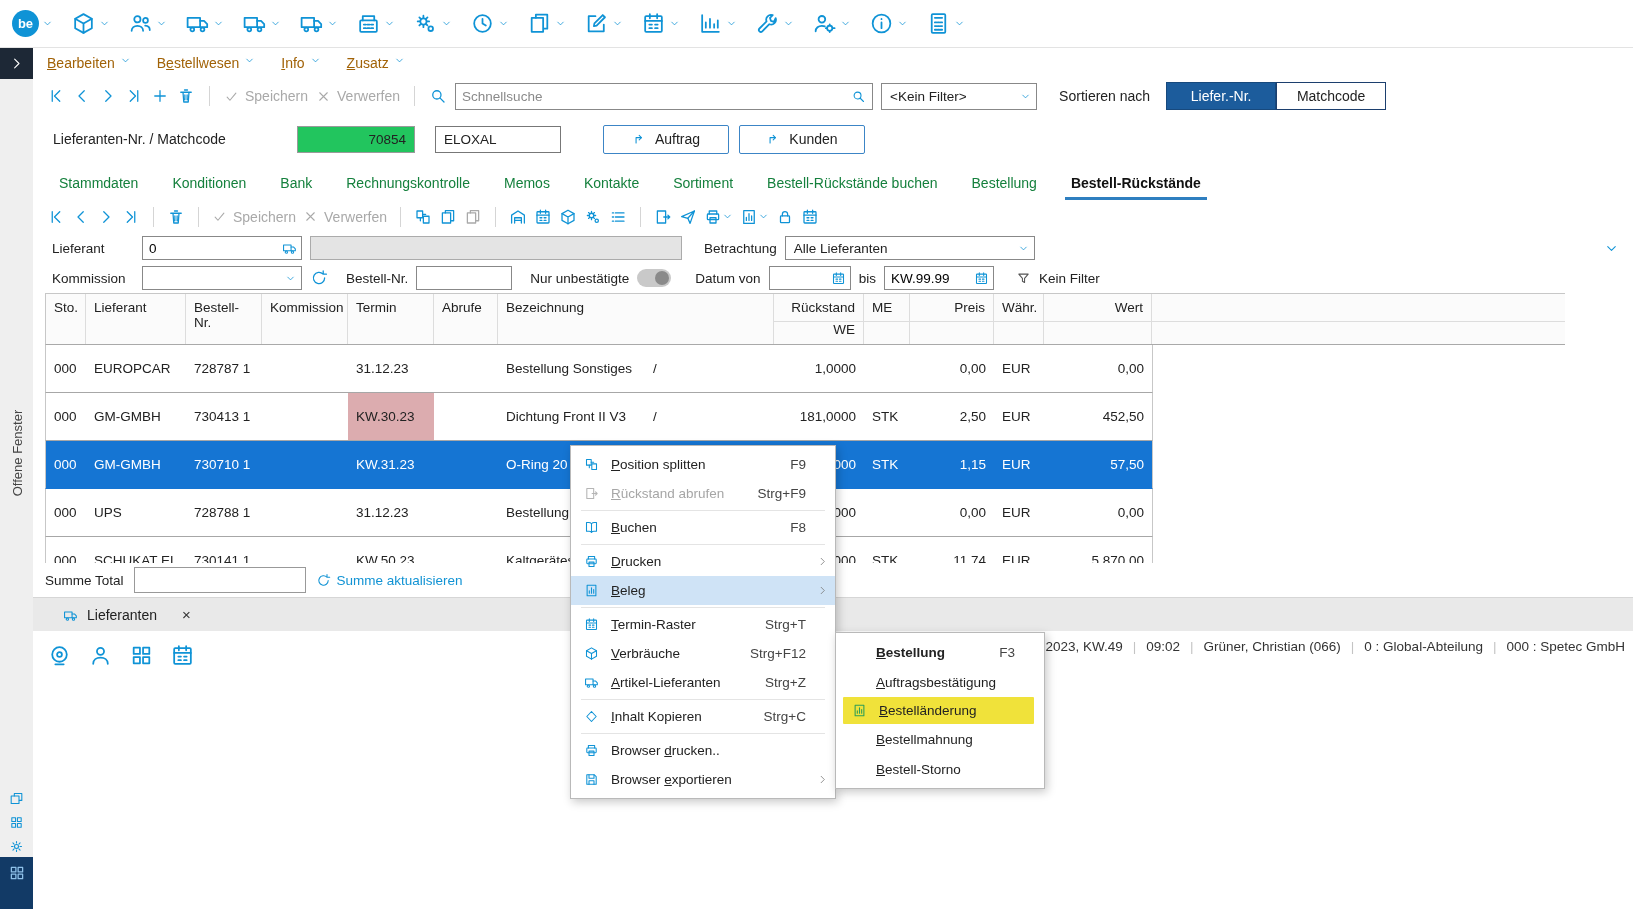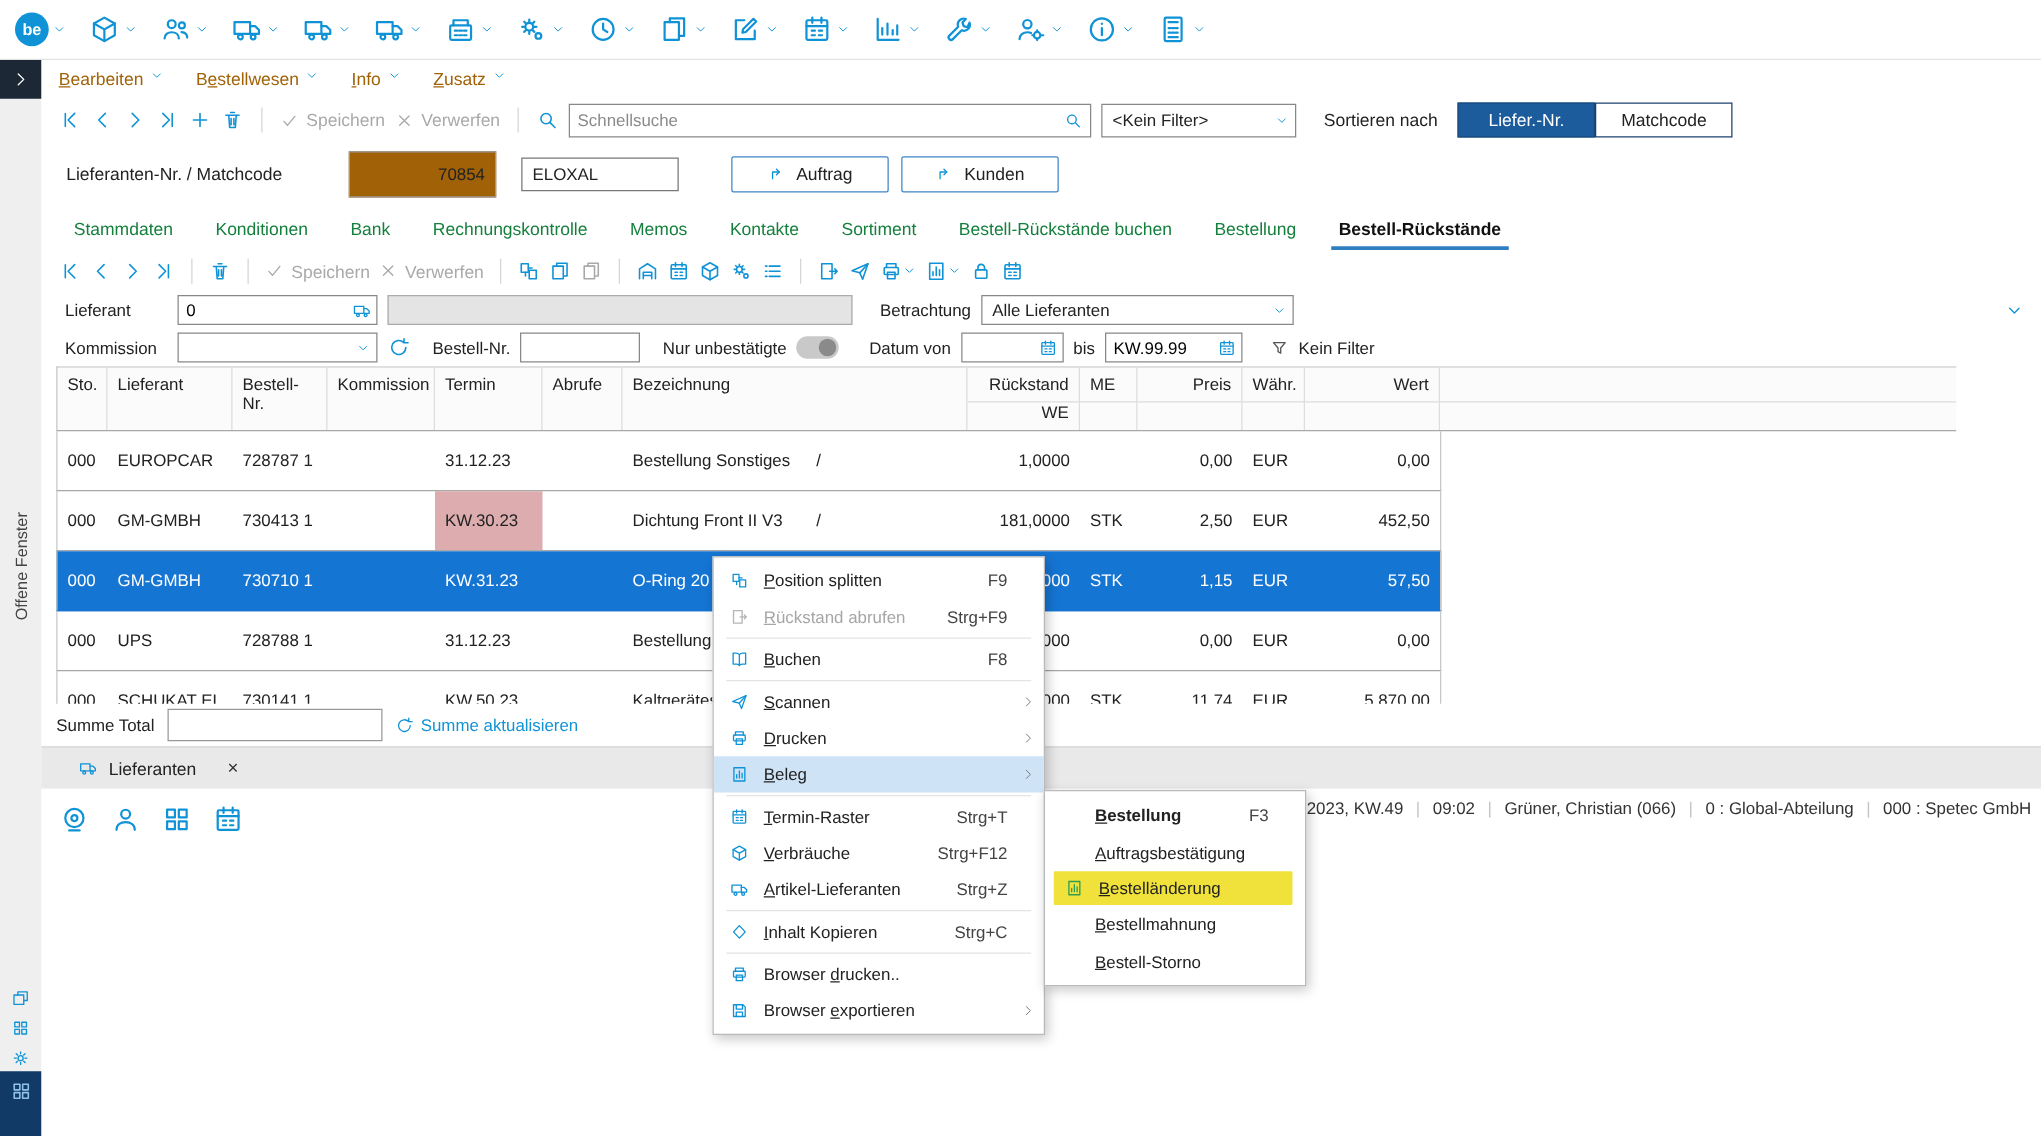--- a/index.html
+++ b/index.html
@@ -40,21 +40,21 @@
   .selectbox{display:flex;align-items:center;justify-content:space-between;border:1px solid #888;height:27px;background:#fff;padding:0 5px 0 8px;gap:4px}
   .selectbox .ic-xs{color:#0f93d6}
   .sortlabel{margin-left:14px;font-size:14px}
   .sortgroup{display:flex;margin-left:8px}
   .sortbtn{height:28px;min-width:110px;display:flex;align-items:center;justify-content:center;font-size:14px;border:1px solid #1c3f6e;padding:0 12px}
   .sortbtn.active{background:#1c5c9c;color:#fff;border-color:#17497d}
   .sortbtn.inactive{background:#fff;color:#222}
 
   .supplier-row{height:50px;flex:none;display:flex;align-items:center;padding-left:20px}
   .suplabel{width:222px;font-size:14px}
-  .field-gray{width:118px;height:37px;background:#a16207;border:1px solid #9a9a9a;display:flex;align-items:center;justify-content:flex-end;padding:0 8px;margin-left:4px}
+  .field-gray{width:118px;height:27px;background:#22c55e;border:1px solid #9a9a9a;display:flex;align-items:center;justify-content:flex-end;padding:0 8px;margin-left:22px}
   .field-white{width:126px;height:27px;background:#fff;border:1px solid #777;display:flex;align-items:center;padding:0 8px;margin-left:20px}
   .bluebtn{height:29px;width:126px;border:1px solid #3c85c6;border-radius:2px;display:flex;align-items:center;justify-content:center;gap:8px;color:#222;font-size:14px;background:#fff}
   .bluebtn .ic-sm{color:#0f93d6}
   .ml40{margin-left:42px}.ml10{margin-left:10px}
 
   .tabs{height:36px;flex:none;display:flex;align-items:flex-end;gap:34px;padding-left:26px}
   .tab{padding-bottom:9px;font-size:14px;color:#15803d;position:relative;white-space:nowrap}
   .tab.active{font-weight:bold;color:#111}
   .tab.active::after{content:"";position:absolute;left:-6px;right:-6px;bottom:0;height:3px;background:#2f7fc0}
 
@@ -83,21 +83,21 @@
   .td.late{background:#dcacaf}
   .td.bez{position:relative}
   .td.bez .suffix{position:absolute;left:155px}
   .trow.selected{background:#1575d3;color:#fff;border-bottom-color:#1575d3}
 
   .summe-row{height:34px;flex:none;display:flex;align-items:center;gap:10px;padding-left:12px;background:#fff}
   .summe-input{width:172px;height:26px;border:1px solid #999;background:#fff;font:inherit;padding:0 6px}
   .link{color:#1193d4;display:flex;align-items:center;gap:6px;font-size:13.5px}
 
   .bottom-tabbar{height:34px;flex:none;background:#e9e9e9;border-top:1px solid #d6d6d6;display:flex;align-items:center;padding-left:30px}
-  .btab{display:flex;align-items:center;gap:9px;font-size:14px;color:#222}
+  .btab{display:flex;align-items:flex-end;gap:9px;font-size:14px;color:#222}
   .btab .ic-sm{color:#0f93d6}
   .btab .close{margin-left:16px;color:#333;font-size:15px}
 
   .statusbar{flex:1;display:flex;align-items:flex-start;justify-content:space-between;padding:8px 8px 0 14px;background:#fff}
   .status-left{display:flex;gap:16px;color:#0f93d6;margin-top:4px}
   .status-right{display:flex;align-items:center;gap:10px;font-size:13.5px;color:#333;white-space:nowrap}
   .status-right .ic-sm{color:#0f93d6}
   .ssep{color:#c4c4c4}
 
   .ctx{position:absolute;left:570px;top:445px;width:266px;background:#fff;border:1px solid #b9b9b9;box-shadow:2px 3px 9px rgba(0,0,0,.22);padding:4px 0;z-index:60}
@@ -973,34 +973,20 @@
         </svg>
       </span>
       <span class="lab"><u>B</u>uchen</span>
       <span class="sc">F8</span>
       <span class="arrow"></span>
     </div>
     <div class="msep"></div>
     <div class="mi">
       <span class="icslot">
         <svg viewBox="0 0 24 24" class="ic ic-sm">
-          <use href="#sy-send"></use>
-        </svg>
-      </span>
-      <span class="lab"><u>S</u>cannen</span>
-      <span class="sc"></span>
-      <span class="arrow">
-        <svg viewBox="0 0 24 24" class="ic ic-xs">
-          <use href="#sy-next"></use>
-        </svg>
-      </span>
-    </div>
-    <div class="mi">
-      <span class="icslot">
-        <svg viewBox="0 0 24 24" class="ic ic-sm">
           <use href="#sy-print"></use>
         </svg>
       </span>
       <span class="lab"><u>D</u>rucken</span>
       <span class="sc"></span>
       <span class="arrow">
         <svg viewBox="0 0 24 24" class="ic ic-xs">
           <use href="#sy-next"></use>
         </svg>
       </span>

